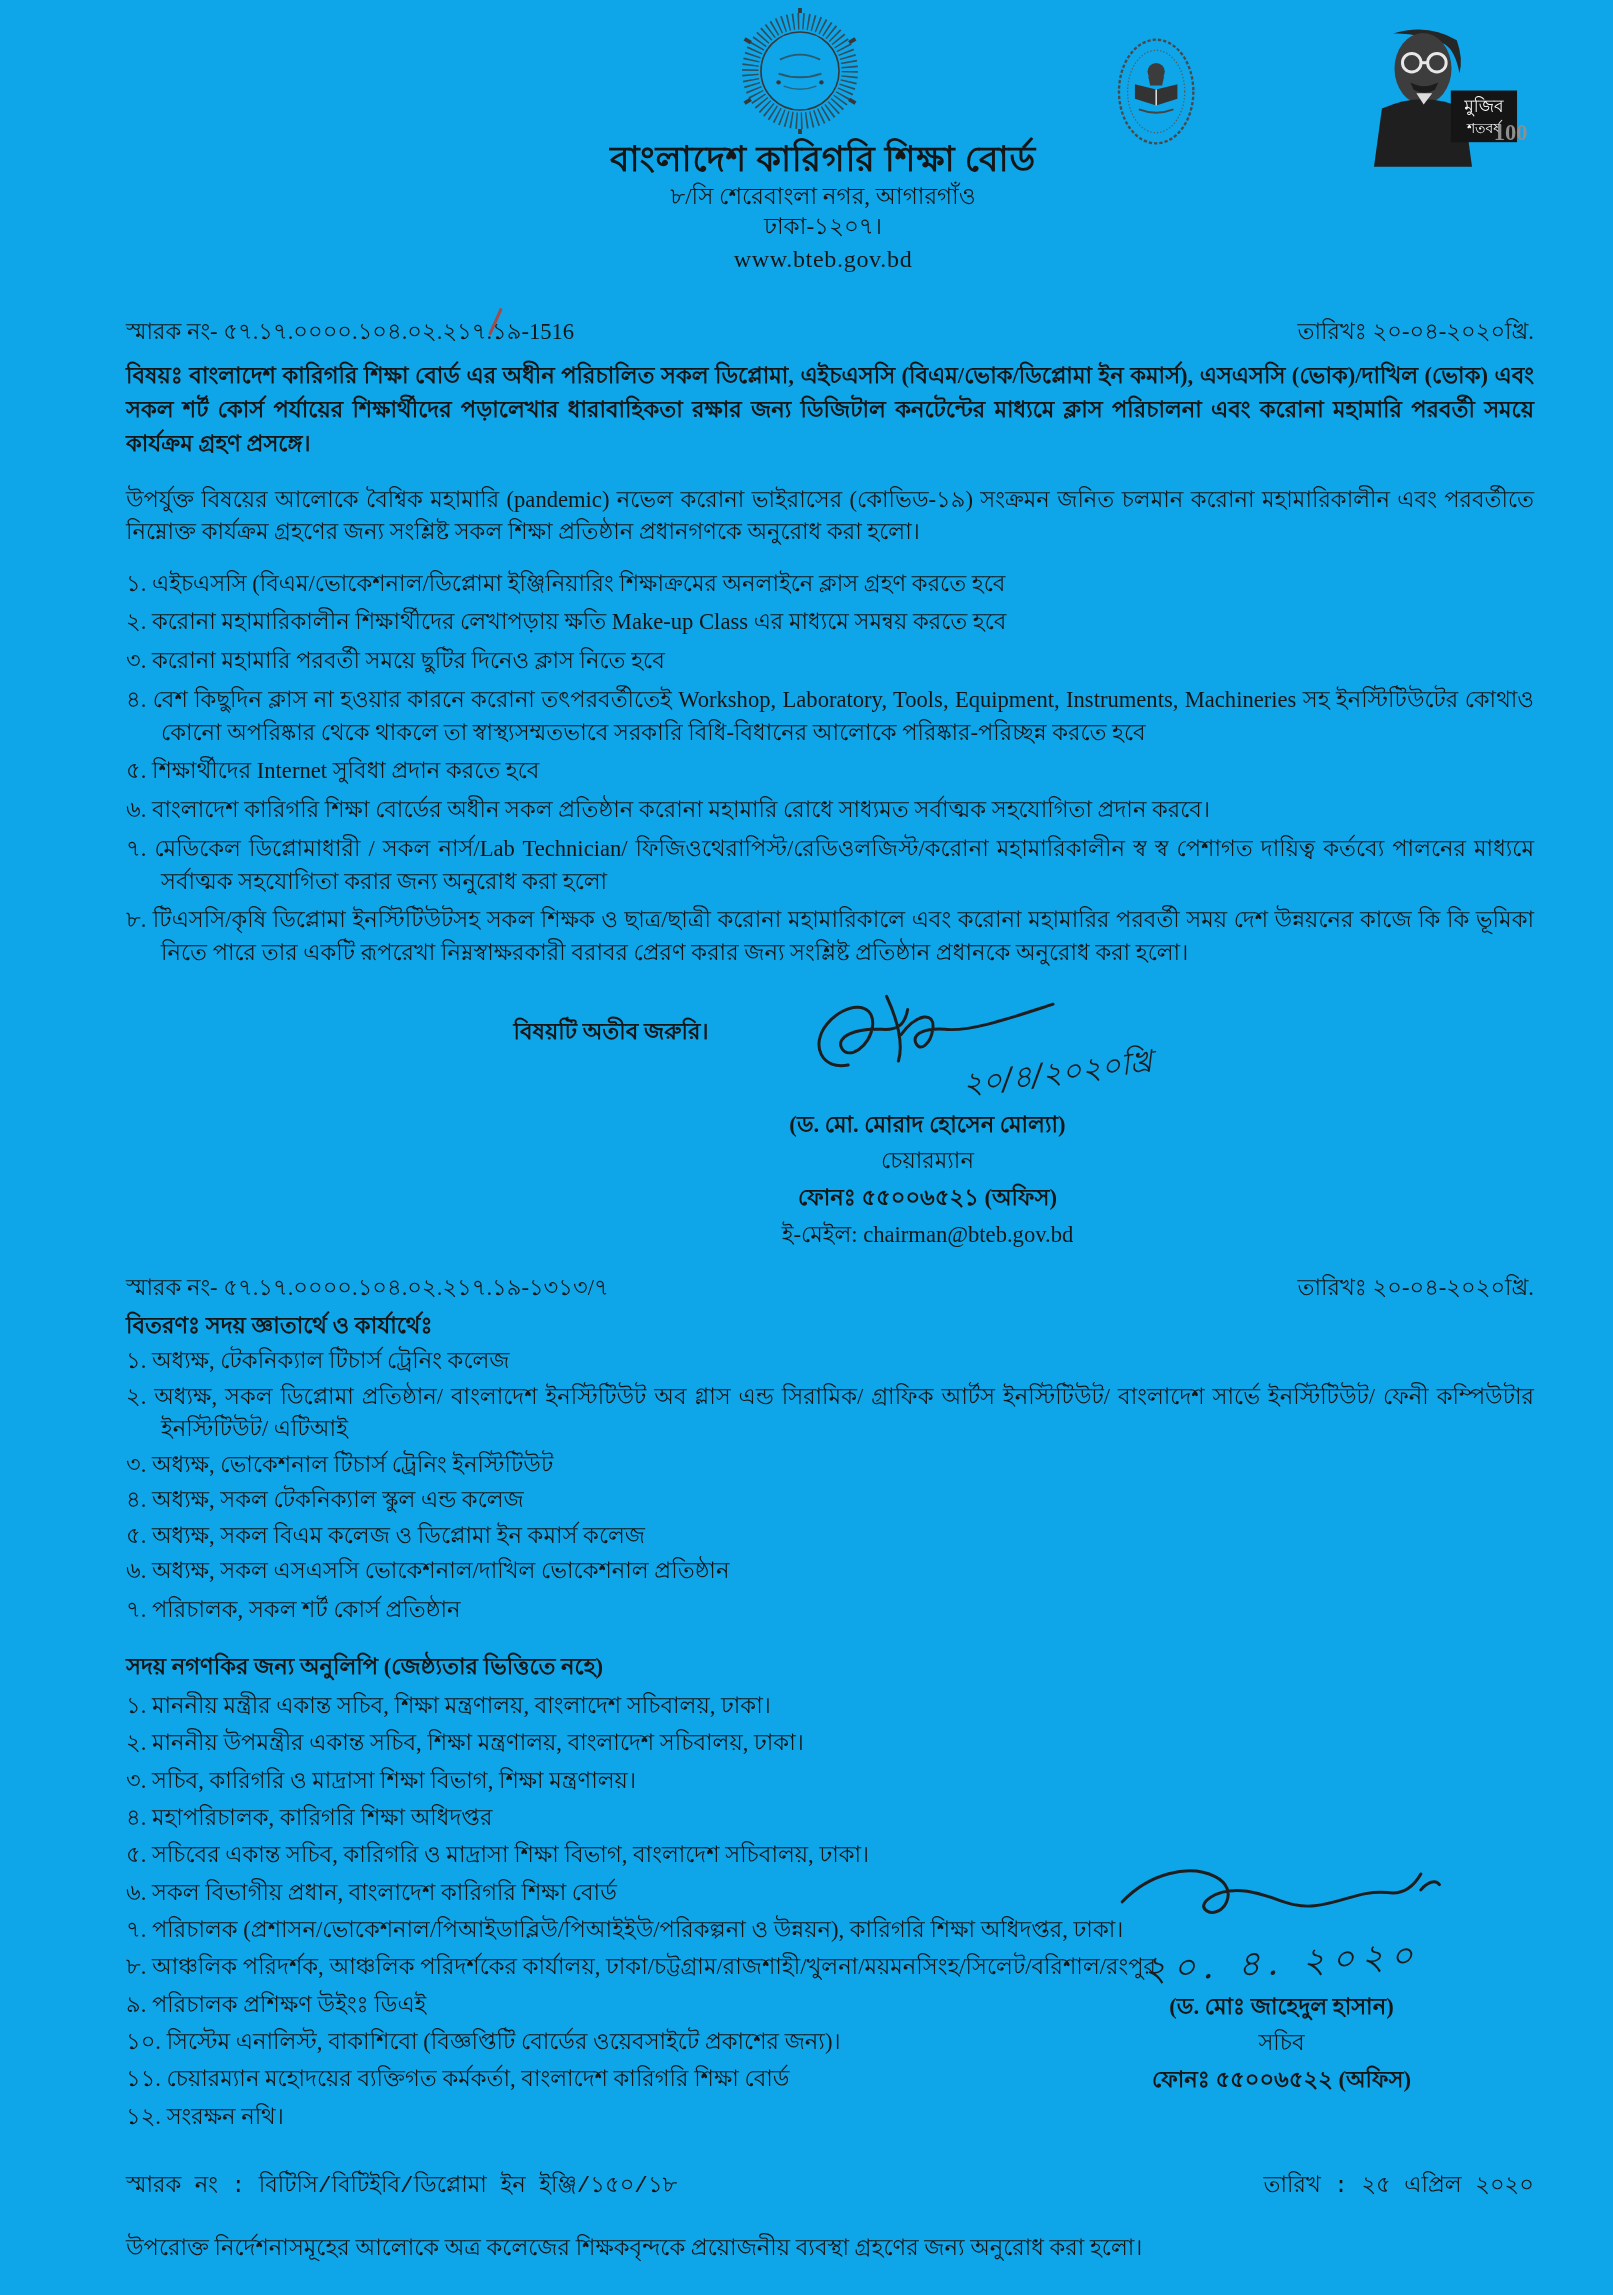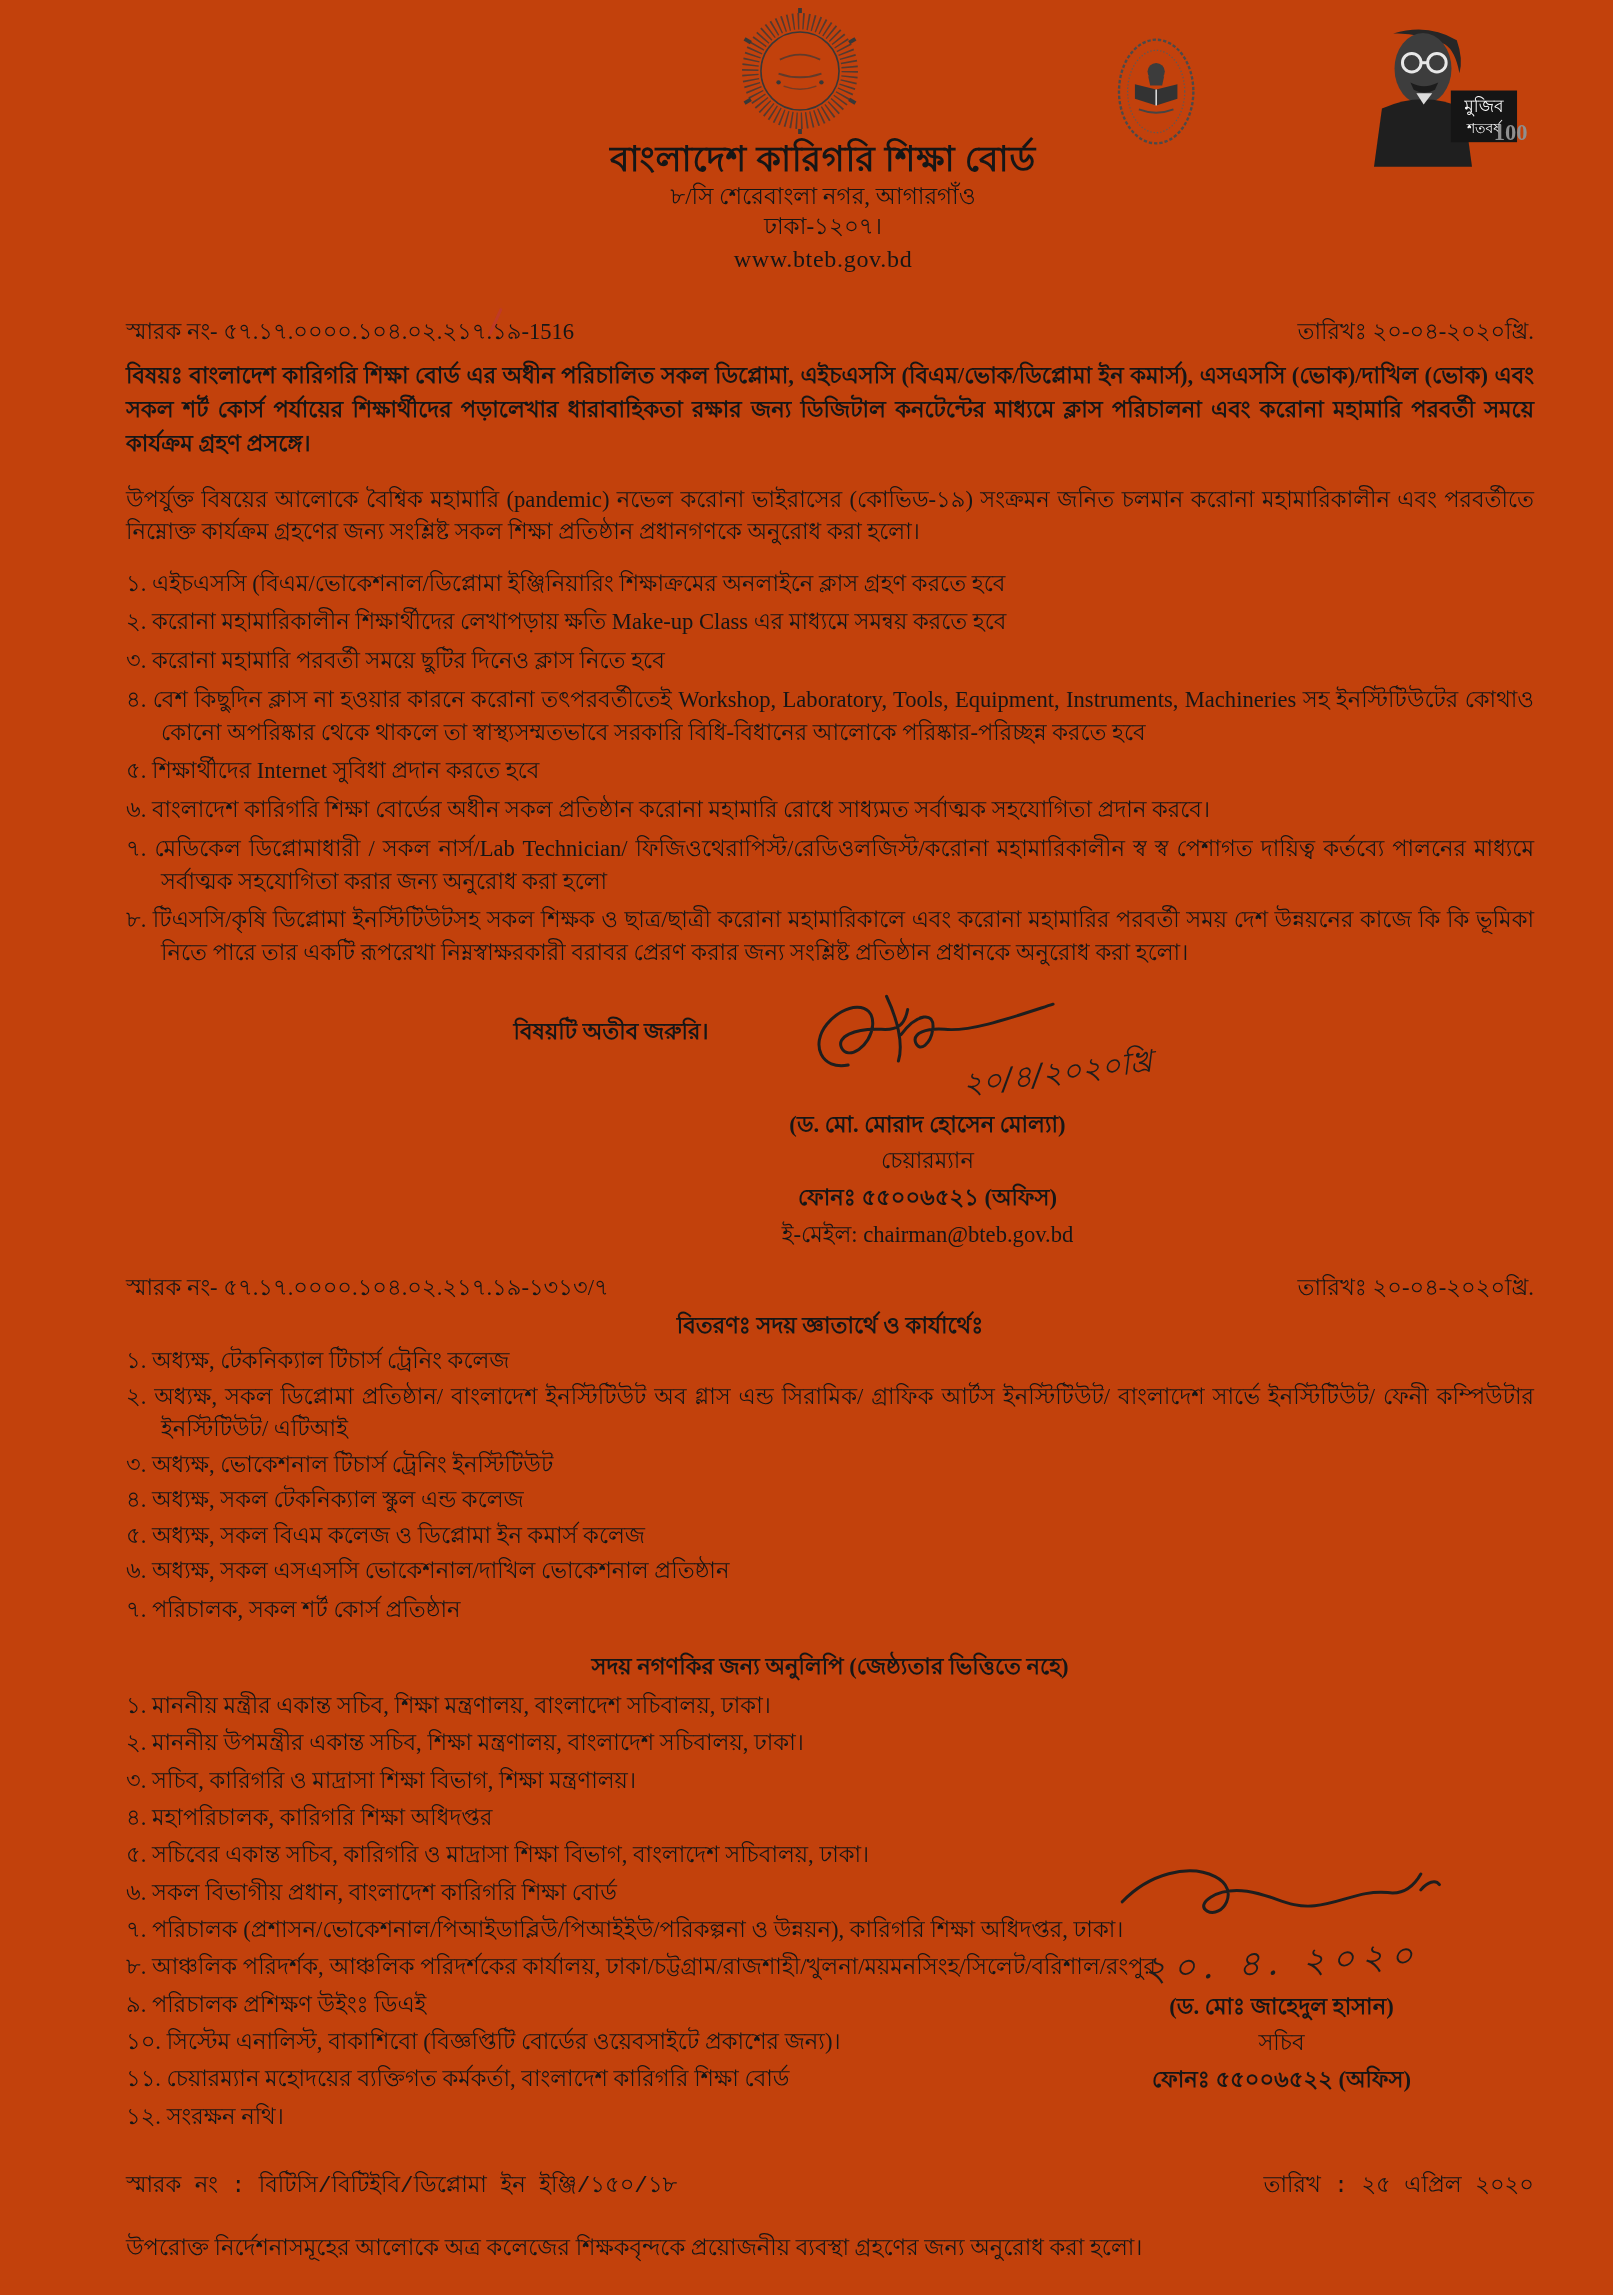--- a/index.html
+++ b/index.html
@@ -1,18 +1,18 @@
 <!DOCTYPE html>
 <html style="font-size:10.6px"><head>
 <meta charset="utf-8">
 <style>
   html,body{margin:0;padding:0;background:#9a9a9a;}
   .page{
     width:1614px;height:2295px;margin:0 auto;position:relative;
-    background:#c2410c;color:#161616;overflow:hidden;
+    background:#0ea5e9;color:#161616;overflow:hidden;
     font-family:"Liberation Serif","DejaVu Serif",serif;
     font-size:22.6px;line-height:1.45;
   }
   .content{padding:0 80px 0 126px;position:relative;}
   
   .hdr{position:relative;height:312px;}
   .seal-center{position:absolute;left:737px;top:8px;}
   .logo-bteb{position:absolute;left:1115px;top:35px;}
   .logo-mujib{position:absolute;left:1317px;top:18.6px;}
   .hdr-text{position:absolute;left:0;right:0;top:138px;text-align:center;padding-left:32px;}
@@ -34,21 +34,21 @@
   .urgent{font-weight:bold;margin-top:29px;}
   .sigblock{width:438px;text-align:center;position:relative;}
   .scribble{display:block;margin:0 auto;}
   .hand-date{position:absolute;font-size:30.5px;font-style:italic;transform:rotate(-7deg);white-space:nowrap;color:#1d1d1d;font-family:"DejaVu Serif","Liberation Serif",serif;}
   .ch-date{right:-6.6px;top:64px;}
   .sig-name{font-weight:bold;margin-top:2.7px;}
   .sig-line{margin-top:4px;}
   .sec-wrap{position:absolute;right:40px;top:199px;width:425px;text-align:center;}
   .sec-date{position:static;display:block;transform:rotate(-3deg);font-size:35px;letter-spacing:6.6px;margin-top:-5.3px;}
   
-  .sec-heading{font-weight:bold;margin-top:24px;text-align:center;}
+  .sec-heading{font-weight:bold;margin-top:24px;}
   .copies-sec{position:relative;}
   .principal{margin-top:26.5px;}
 </style>
 </head>
 <body>
 
 <div class="page">
 
   <div class="hdr">
 

